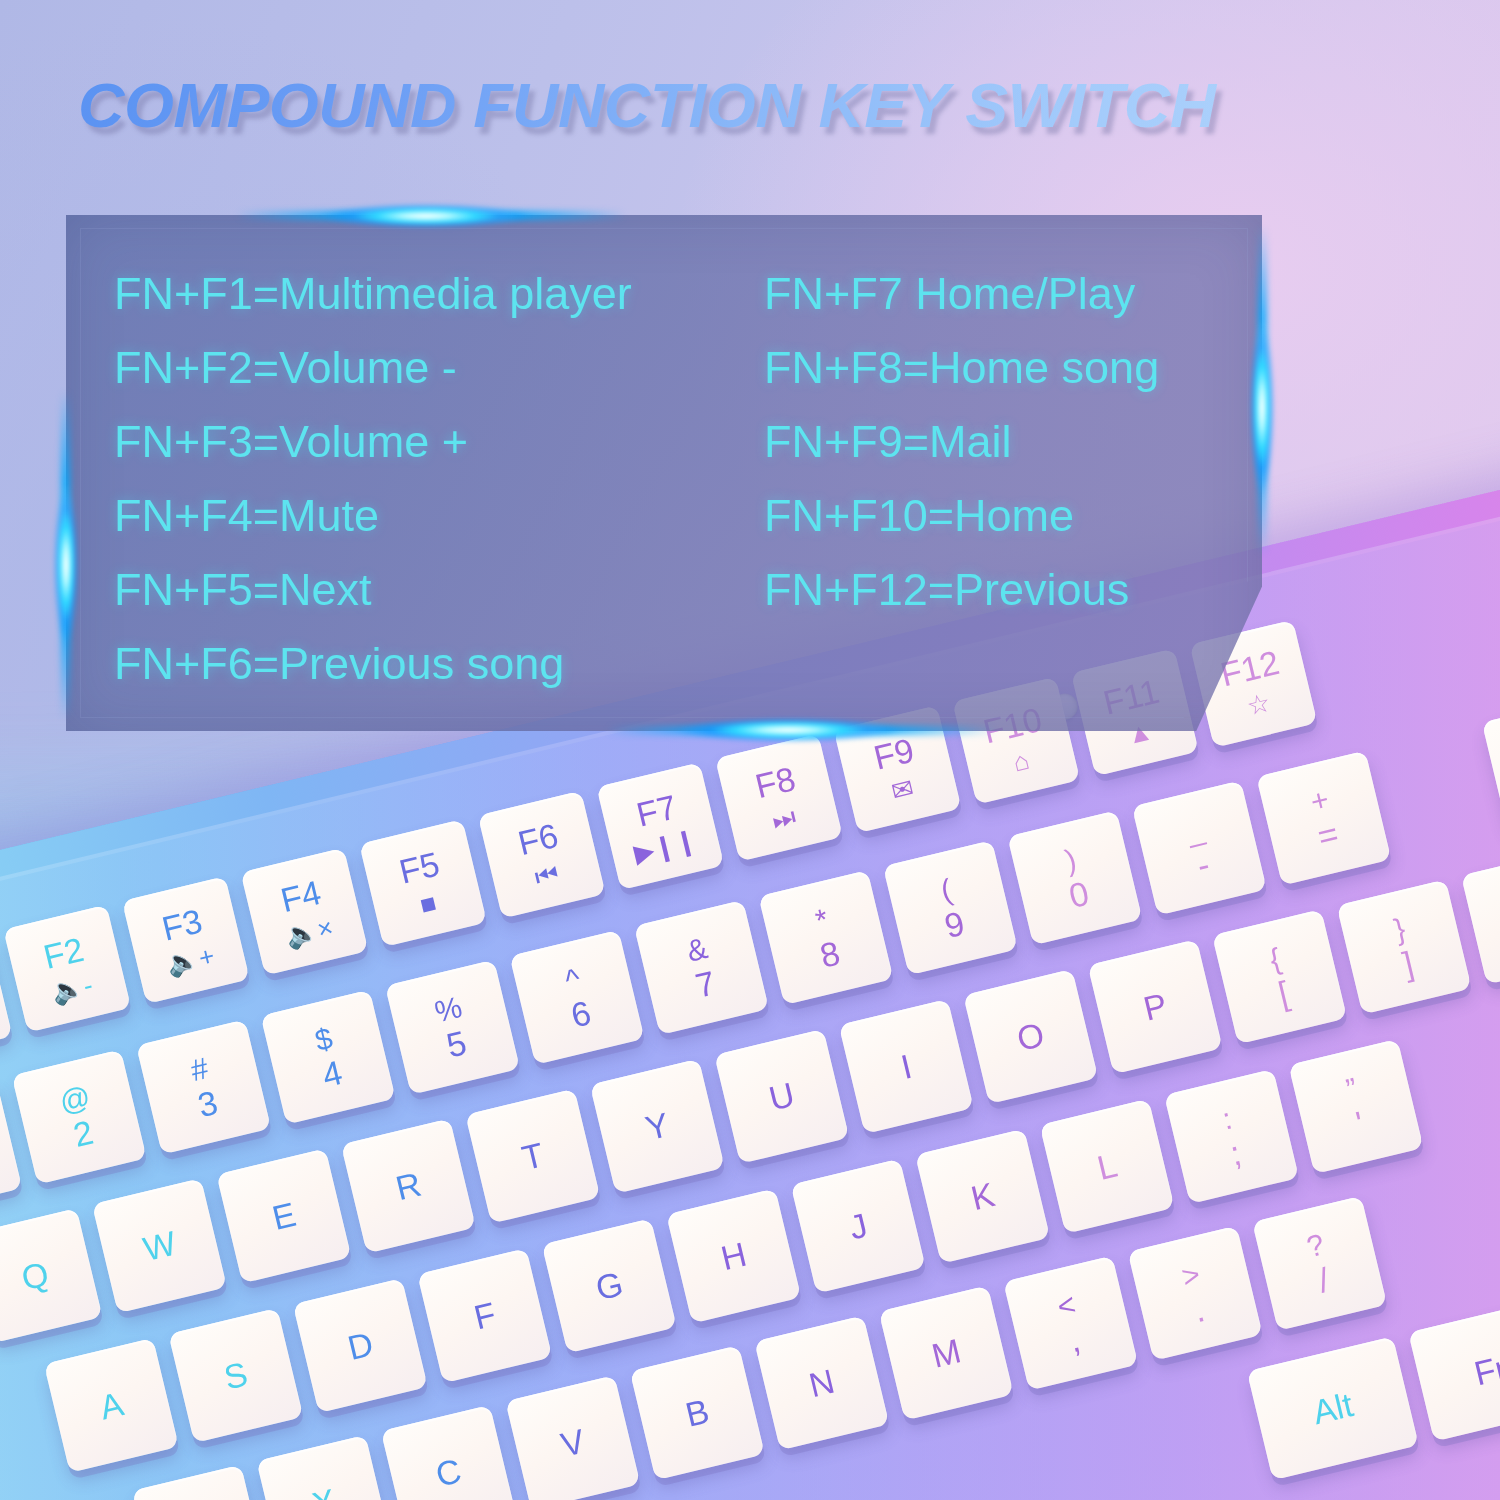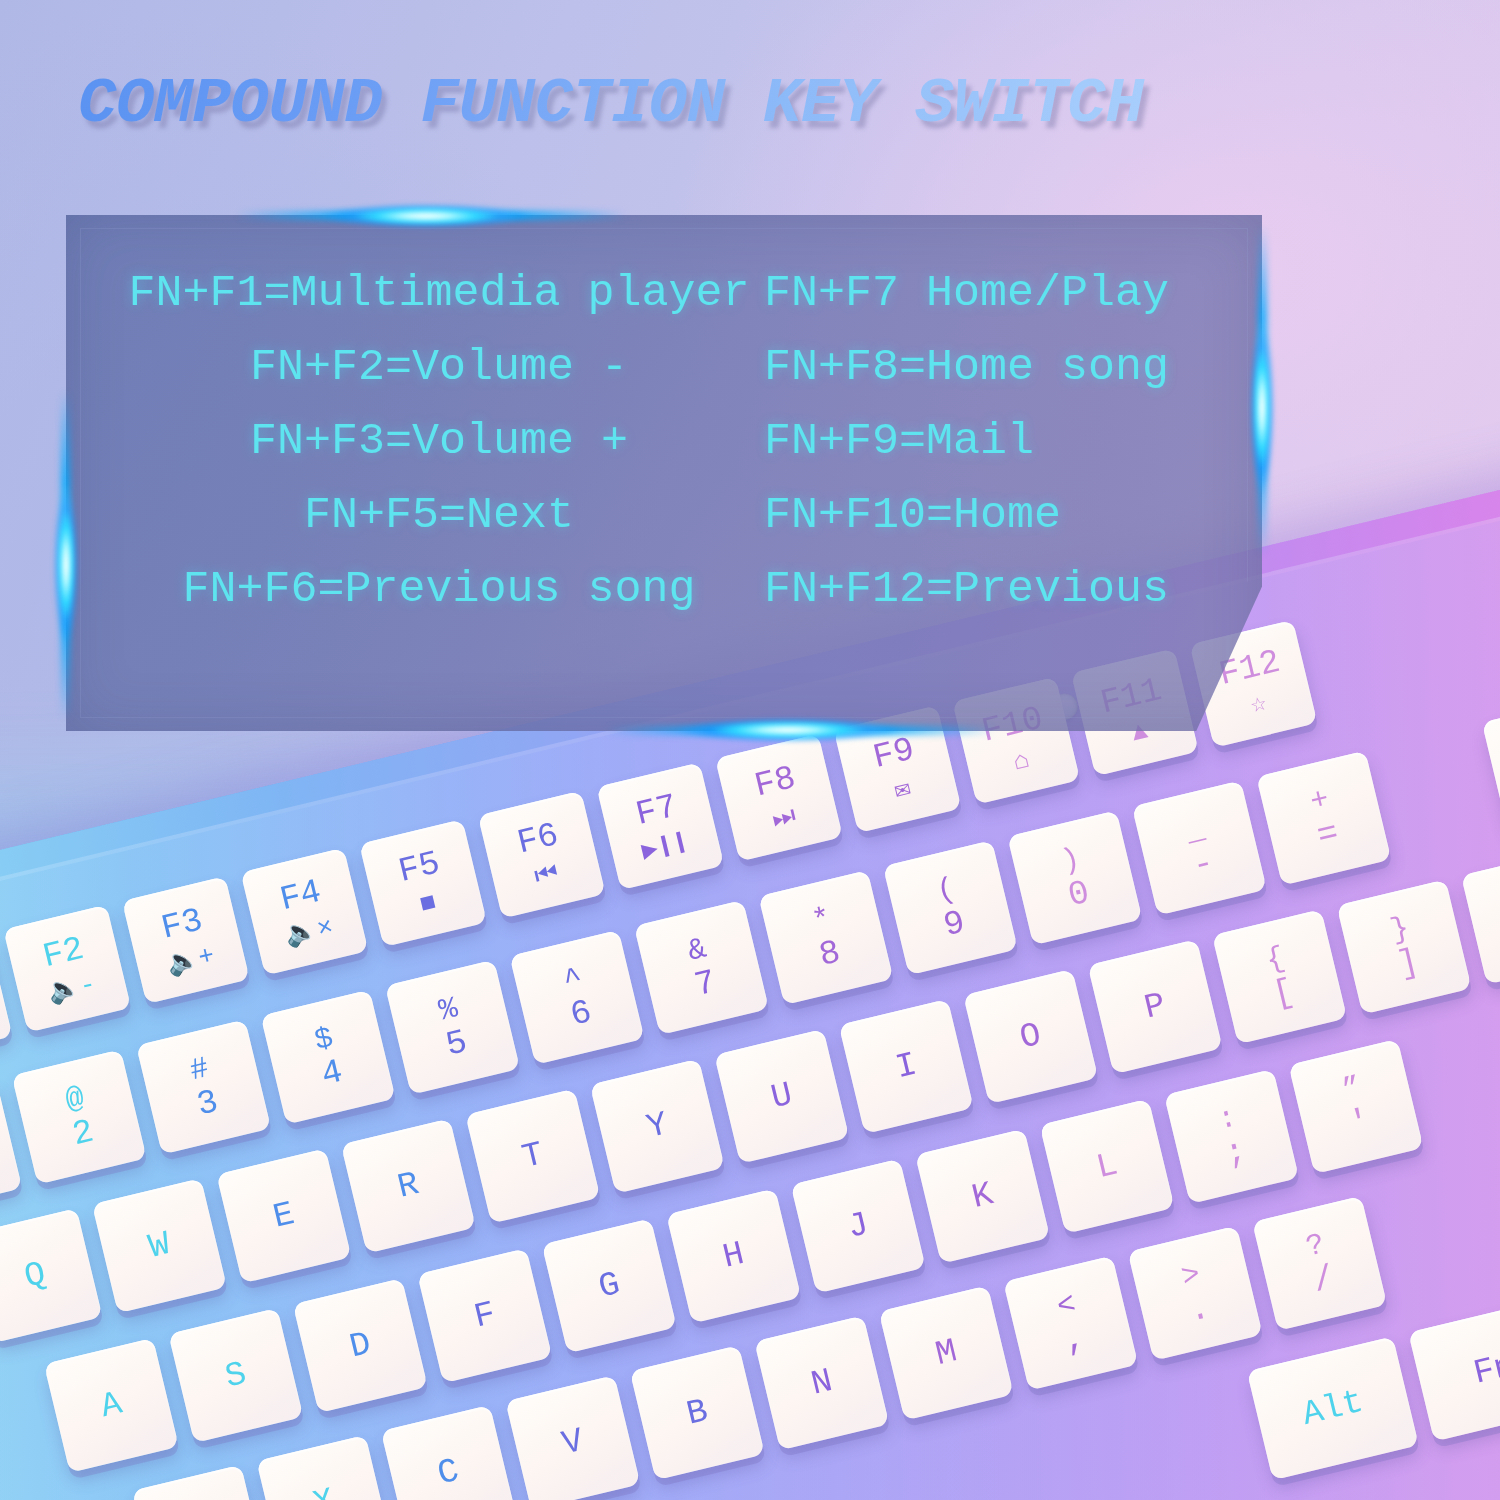--- a/index.html
+++ b/index.html
@@ -13,21 +13,20 @@
 
   #stage {
     position: relative;
     width: 1500px;
     height: 1500px;
     overflow: hidden;
     background:
       radial-gradient(ellipse 900px 700px at 82% 18%, rgba(233,205,240,0.95) 0%, rgba(233,205,240,0) 62%),
       radial-gradient(ellipse 800px 900px at 10% 40%, rgba(173,183,232,0.85) 0%, rgba(173,183,232,0) 65%),
       linear-gradient(110deg, #b0b8e6 0%, #bcc0ea 28%, #ccc6ee 55%, #dcc8ee 78%, #e6cdec 100%);
-    font-family: Liberation Mono, monospace;
   }
 
   
   .title {
     position: absolute;
     left: 78px;
     top: 72px;
     width: 1360px;
     font-size: 63px;
     line-height: 1.05;
@@ -107,21 +106,21 @@
     background: radial-gradient(closest-side, #ffffff 0%, #b9fbff 22%, #2fd8ff 48%, rgba(20,150,255,0.55) 70%, rgba(20,140,255,0) 100%); }
 
   .panel-cols {
     position: absolute;
     left: 48px;
     top: 42px;
     right: 10px;
     display: flex;
   }
   .col { display: flex; flex-direction: column; }
-  .col-left  { width: 650px; text-align: center; }
+  .col-left  { width: 650px; }
   .col-right { width: 480px; }
   .fnline {
     font-size: 45px;
     line-height: 74px;
     color: #5de4ef;
     white-space: nowrap;
     text-shadow: 0 0 12px rgba(70,220,245,0.45);
     font-weight: 400;
   }
 
@@ -478,20 +477,21 @@
     <div class="flare flare-top"></div>
     <div class="flare flare-bot"></div>
     <div class="flare flare-left"></div>
     <div class="flare flare-right"></div>
 
     <div class="panel-cols">
       <div class="col col-left">
         <div class="fnline">FN+F1=Multimedia player</div>
         <div class="fnline">FN+F2=Volume -</div>
         <div class="fnline">FN+F3=Volume +</div>
+        <div class="fnline">FN+F4=Mute</div>
         <div class="fnline">FN+F5=Next</div>
         <div class="fnline">FN+F6=Previous song</div>
       </div>
       <div class="col col-right">
         <div class="fnline">FN+F7 Home/Play</div>
         <div class="fnline">FN+F8=Home song</div>
         <div class="fnline">FN+F9=Mail</div>
         <div class="fnline">FN+F10=Home</div>
         <div class="fnline">FN+F12=Previous</div>
       </div>

